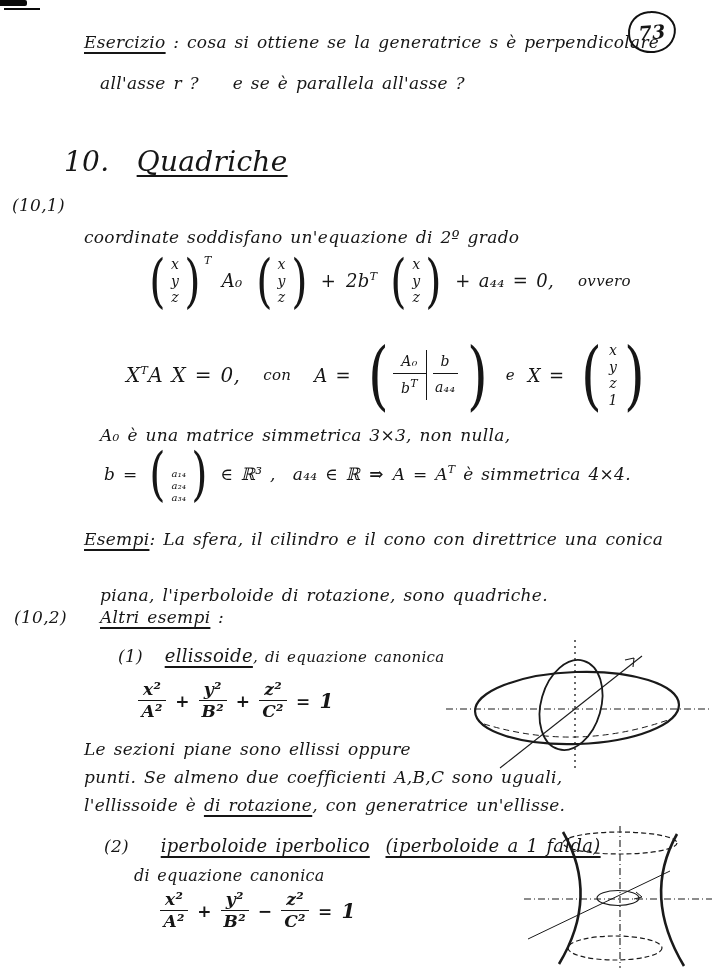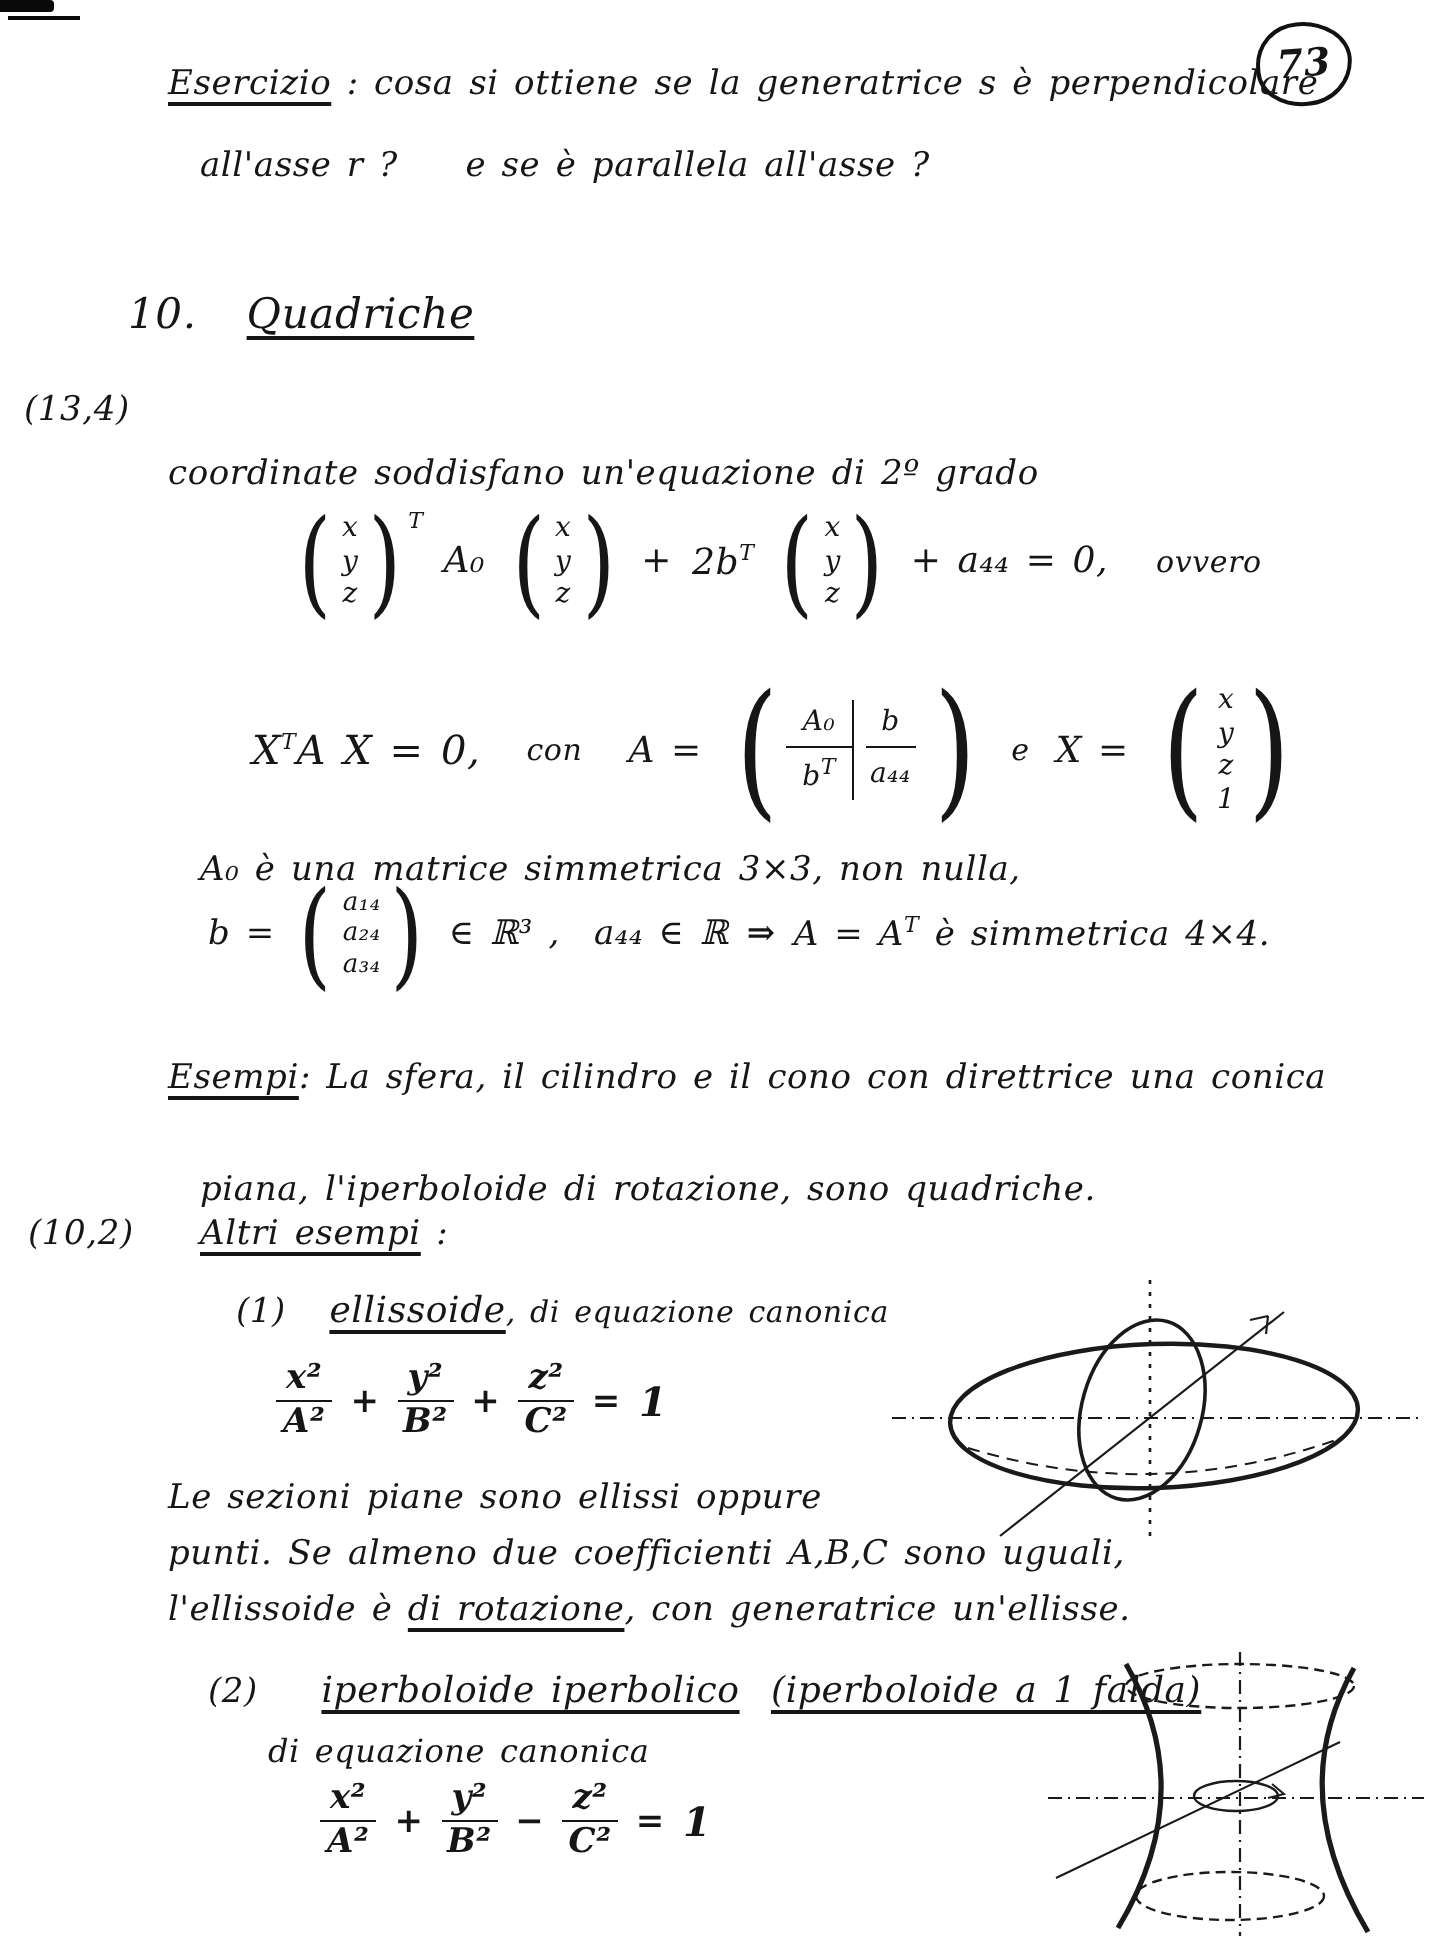--- a/index.html
+++ b/index.html
@@ -64,26 +64,26 @@
   </div>
 
   <div class="abs hw" style="left:84px; top:31px; width:620px;">
     <span class="u">Esercizio</span><span> : </span><span>cosa si ottiene se la generatrice s è perpendicolare</span>
   </div>
   <div class="abs hw" style="left:100px; top:72px;">
     <span>all'asse r ?</span>
     <span style="margin-left:26px;">e se è parallela all'asse ?</span>
   </div>
 
-  <div class="abs" style="left:64px; top:145px; font-size:21px;">
+  <div class="abs" style="left:64px; top:145px; font-size:28px;">
     <span>10.</span>
     <span class="u" style="margin-left:16px;">Quadriche</span>
   </div>
 
-  <div class="abs hw" style="left:12px; top:194px;">(13,4)</div>
+  <div class="abs hw" style="left:12px; top:194px;">(10,1)</div>
   <div class="abs hw" style="left:84px; top:226px;">coordinate soddisfano un'equazione di 2º grado</div>
 
   <div class="abs mrow" style="left:146px; top:256px;">
     <span class="vec">
       <span class="vp vp3">(</span>
       <span class="col">
         <span>x</span>
         <span>y</span>
         <span>z</span>
       </span>
@@ -141,21 +141,21 @@
       </span>
       <span class="vp vp4">)</span>
     </span>
   </div>
 
   <div class="abs hw" style="left:100px; top:424px;">A₀ è una matrice simmetrica 3×3, non nulla,</div>
   <div class="abs mrow" style="left:104px; top:444px; gap:9px; font-size:17px;">
     <span>b =</span>
     <span class="vec">
       <span class="vp vp3">(</span>
-      <span class="col" style="font-size:13px;">
+      <span class="col" style="font-size:10px;margin-top:24px;">
         <span>a₁₄</span>
         <span>a₂₄</span>
         <span>a₃₄</span>
       </span>
       <span class="vp vp3">)</span>
     </span>
     <span>∈ ℝ³ ,</span>
     <span style="margin-left:8px;">a₄₄ ∈ ℝ</span>
     <span style="font-style:normal; font-weight:bold;">⇒</span>
     <span><span>A = A</span><sup>T</sup> <span>è simmetrica 4×4.</span></span>

